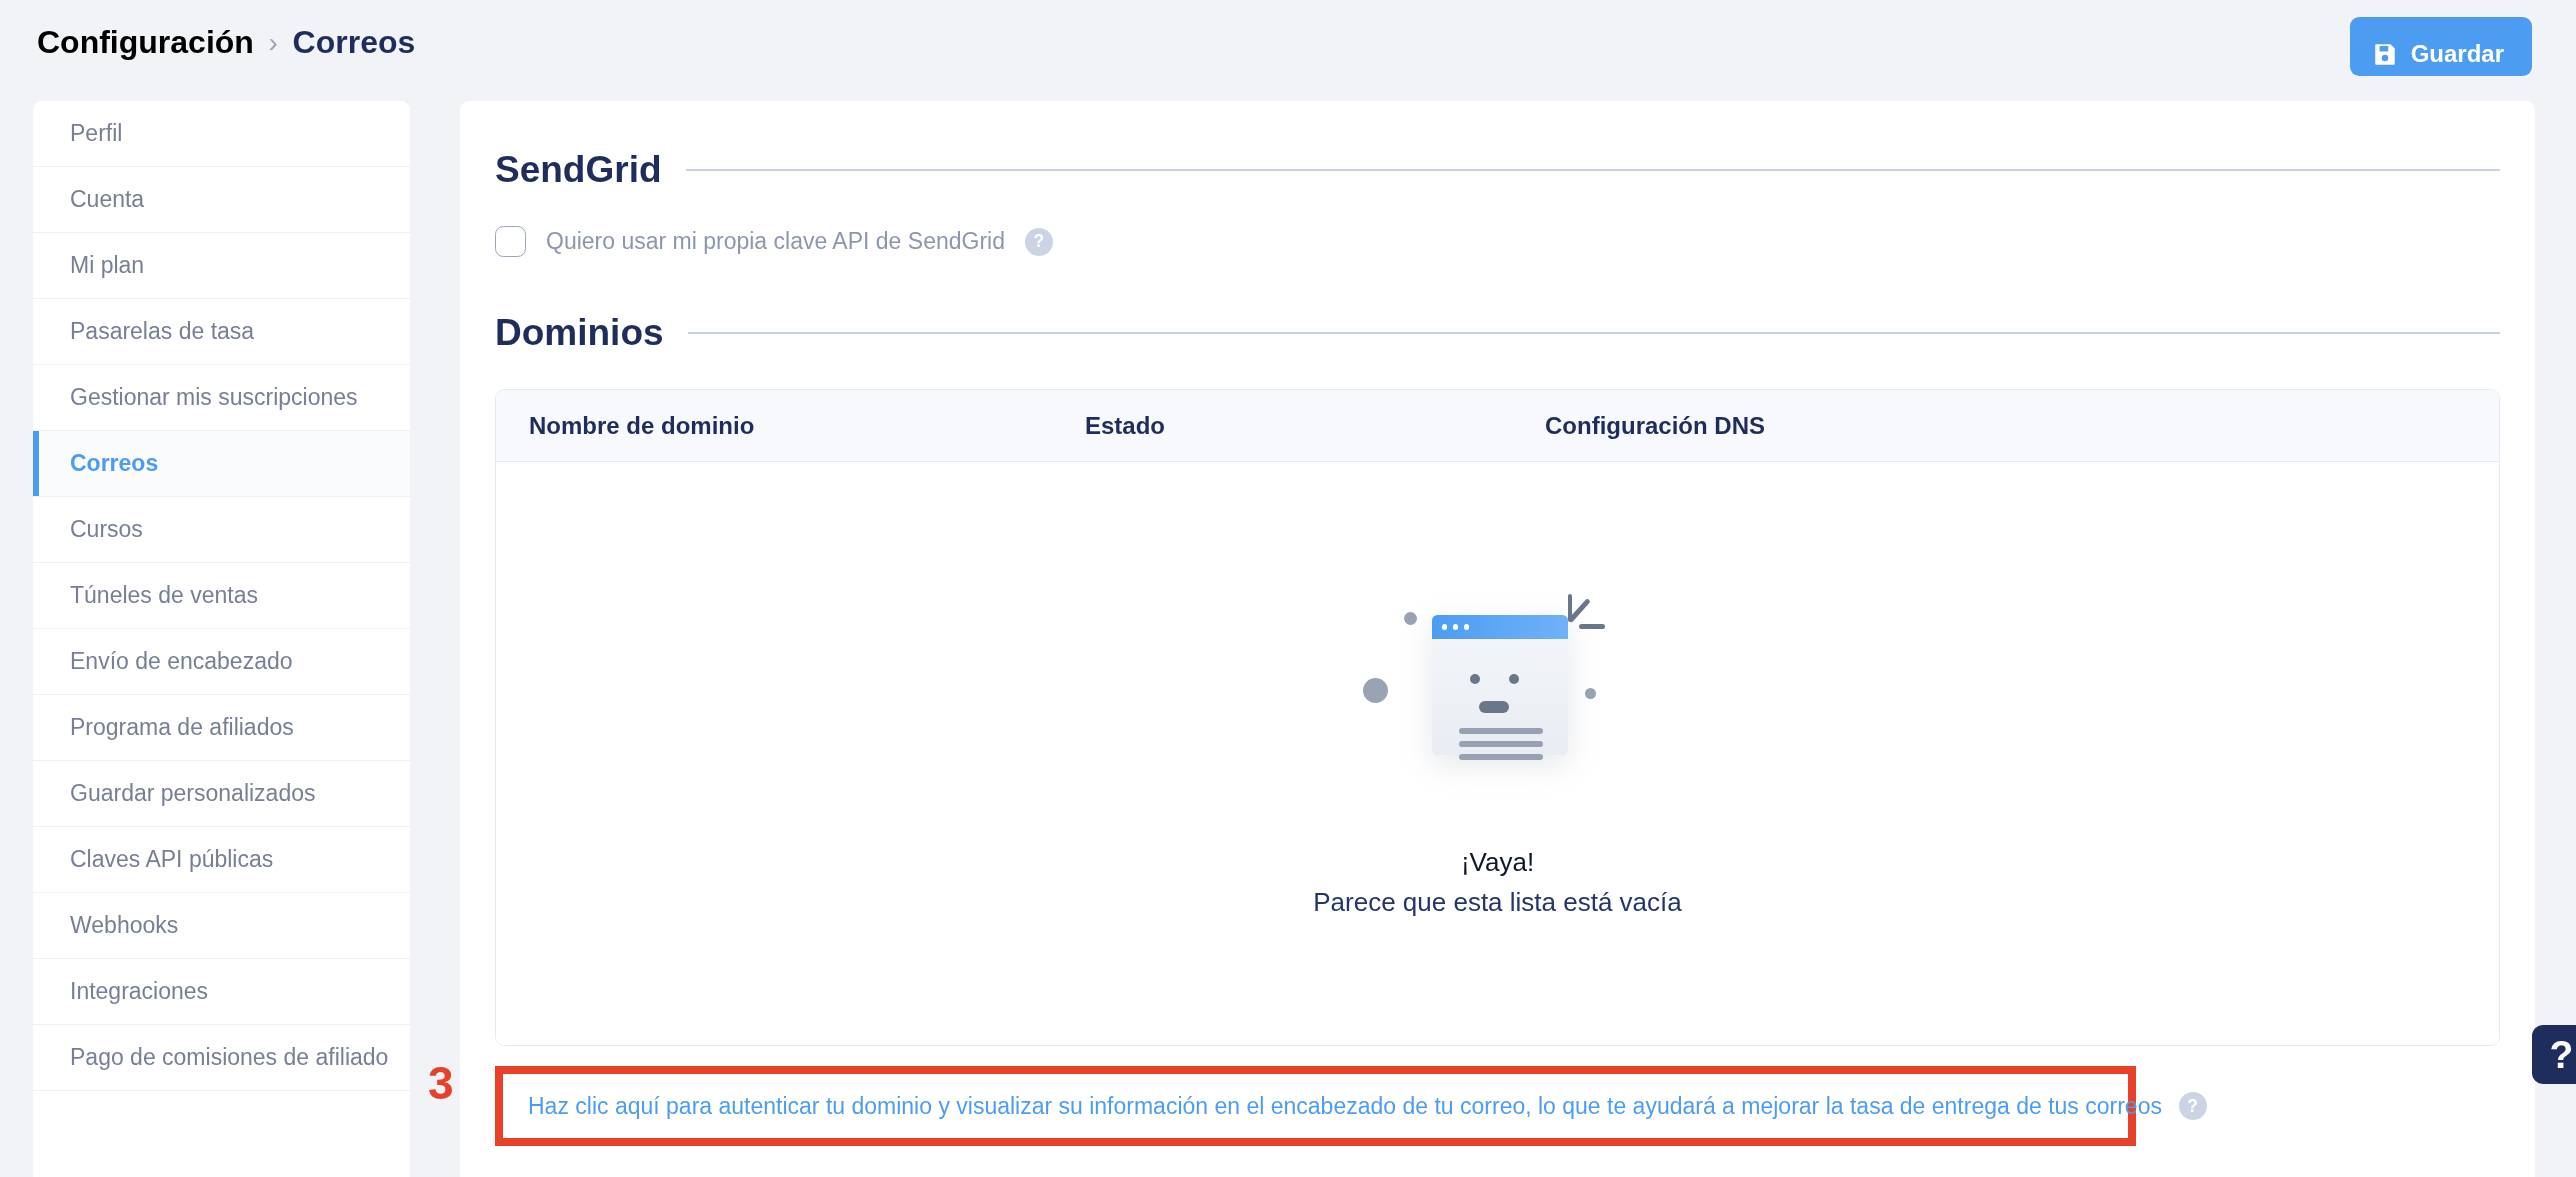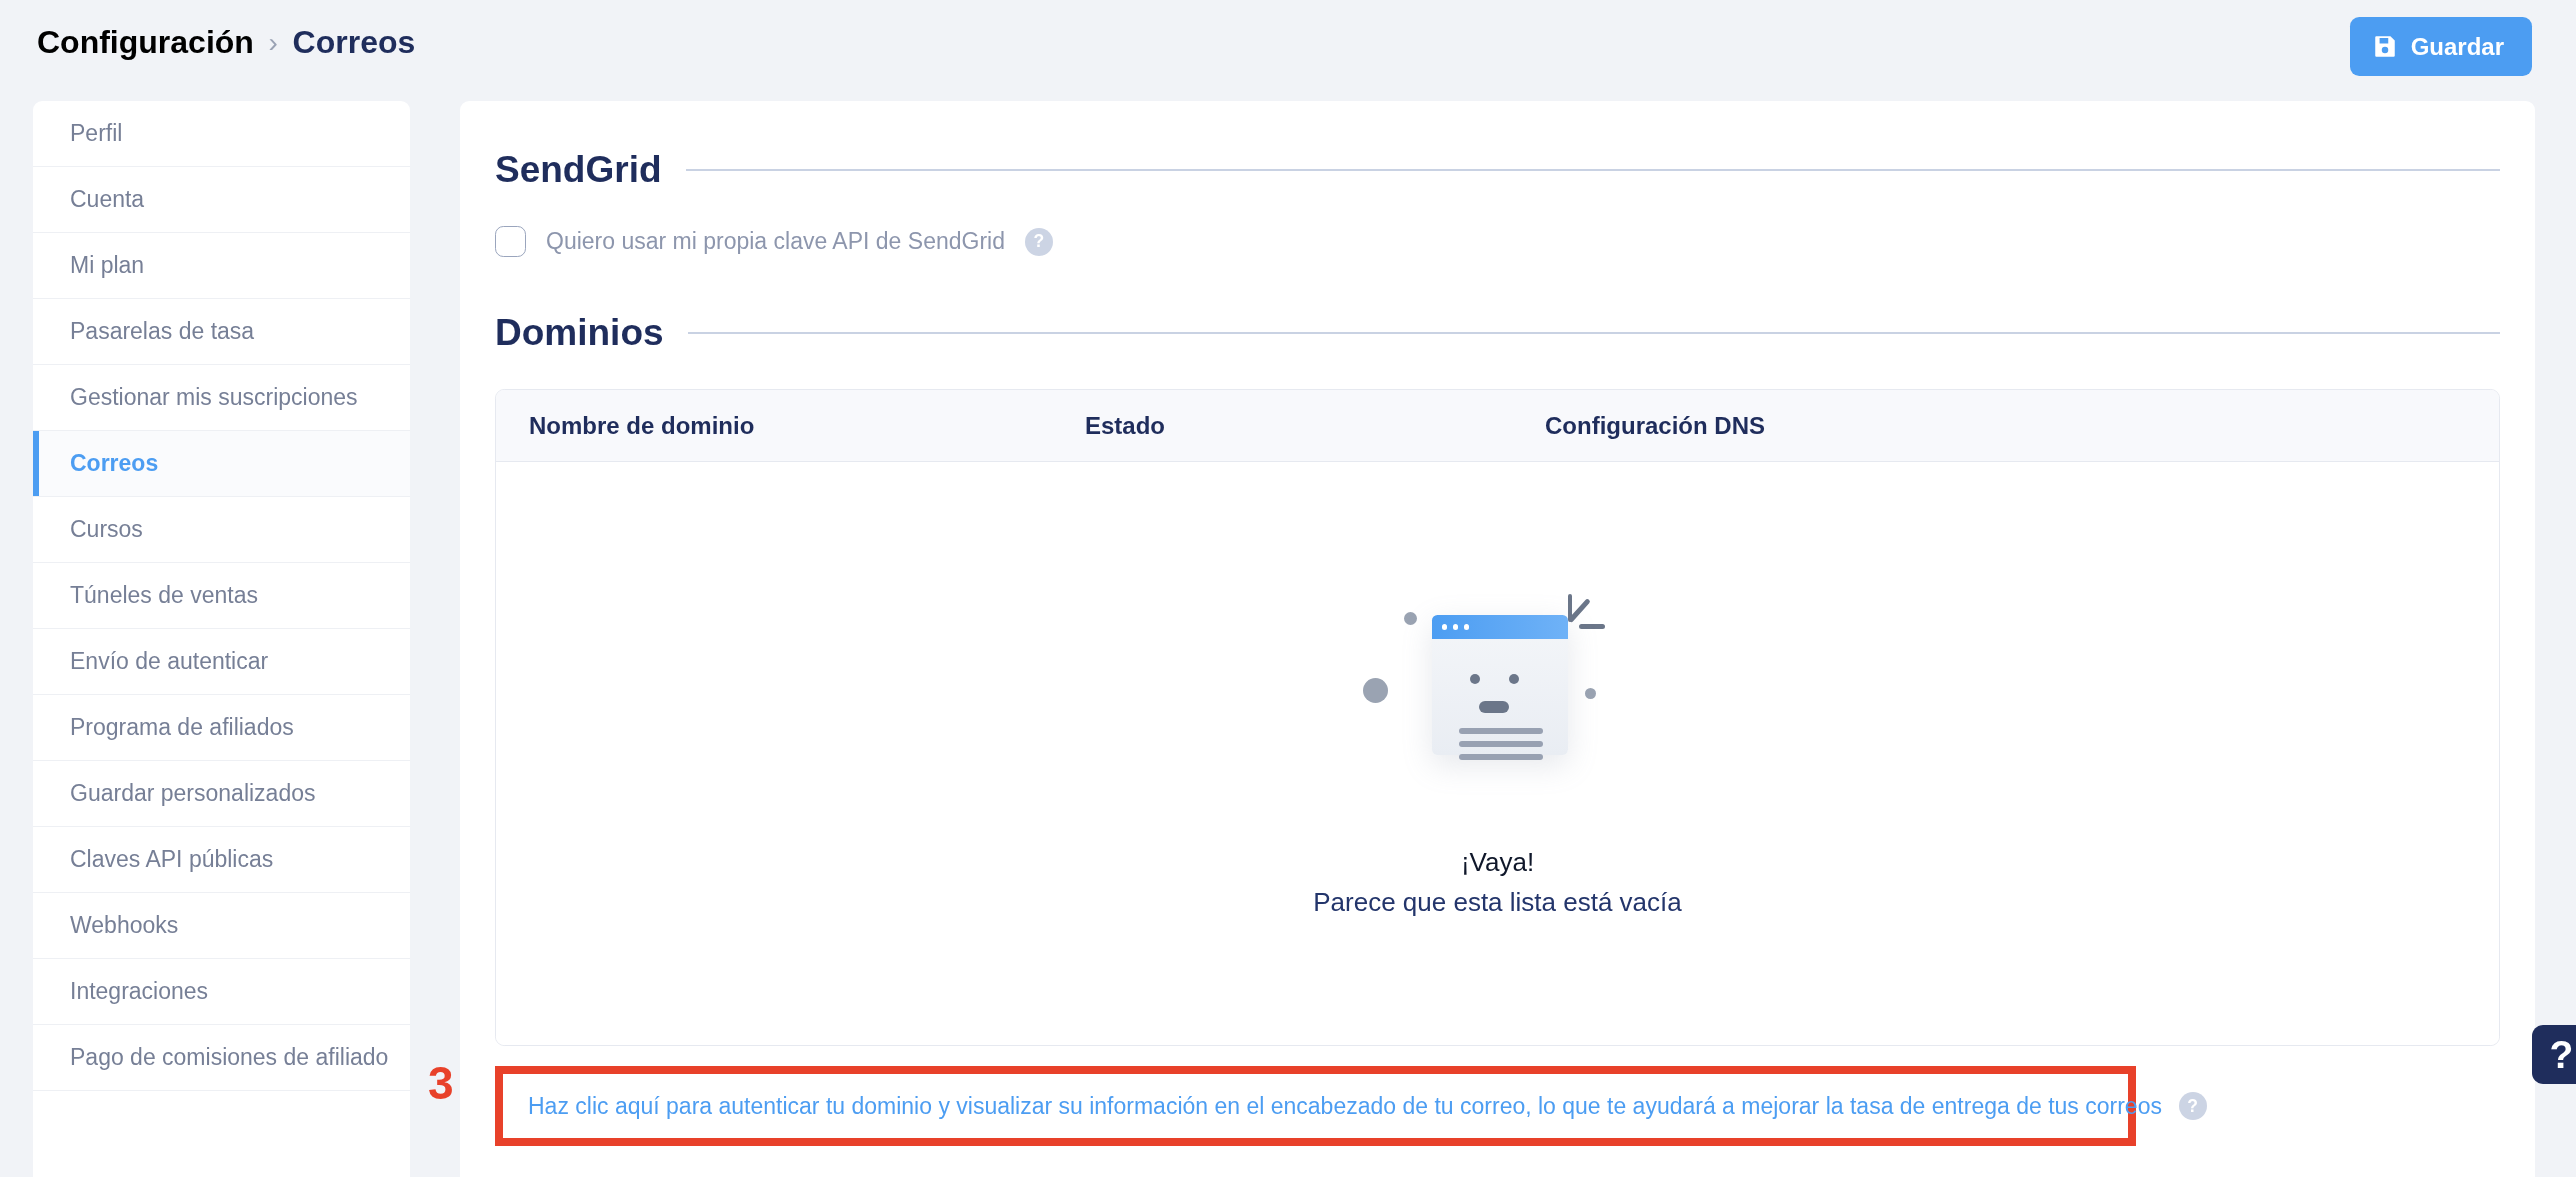--- a/index.html
+++ b/index.html
@@ -22,21 +22,21 @@
   }
   .bc-sep  { color: #9aa2b4; font-size: 28px; font-weight: 500; }
   .bc-cur  { color: #1f2d5c; }
 
   .save-btn {
     position: absolute; right: 44px; top: 16.6px;
     height: 59px; padding: 16px 28px 0 22px;
     background: #4c9df2; border: none; border-radius: 9.2px;
     color: #fff; font-size: 24px; font-weight: 600;
     font-family: "Liberation Sans", sans-serif;
-    display: flex; gap: 13px; cursor: pointer;
+    display: flex; align-items: center; gap: 13px; cursor: pointer;
   }
   .save-ico { width: 26px; height: 26px; display: block; }
 
   
   .sidebar {
     position: absolute; left: 33px; top: 101px;
     width: 377px; height: 1076px;
     background: #ffffff; border-radius: 9.2px 9.2px 0 0;
     overflow: hidden;
   }
@@ -225,21 +225,21 @@
   <div class="side-item active">
       <span>Correos</span>
     </div>
   <div class="side-item">
       <span>Cursos</span>
     </div>
   <div class="side-item">
       <span>Túneles de ventas</span>
     </div>
   <div class="side-item">
-      <span>Envío de autenticar</span>
+      <span>Envío de encabezado</span>
     </div>
   <div class="side-item">
       <span>Programa de afiliados</span>
     </div>
   <div class="side-item">
       <span>Guardar personalizados</span>
     </div>
   <div class="side-item">
       <span>Claves API públicas</span>
     </div>

